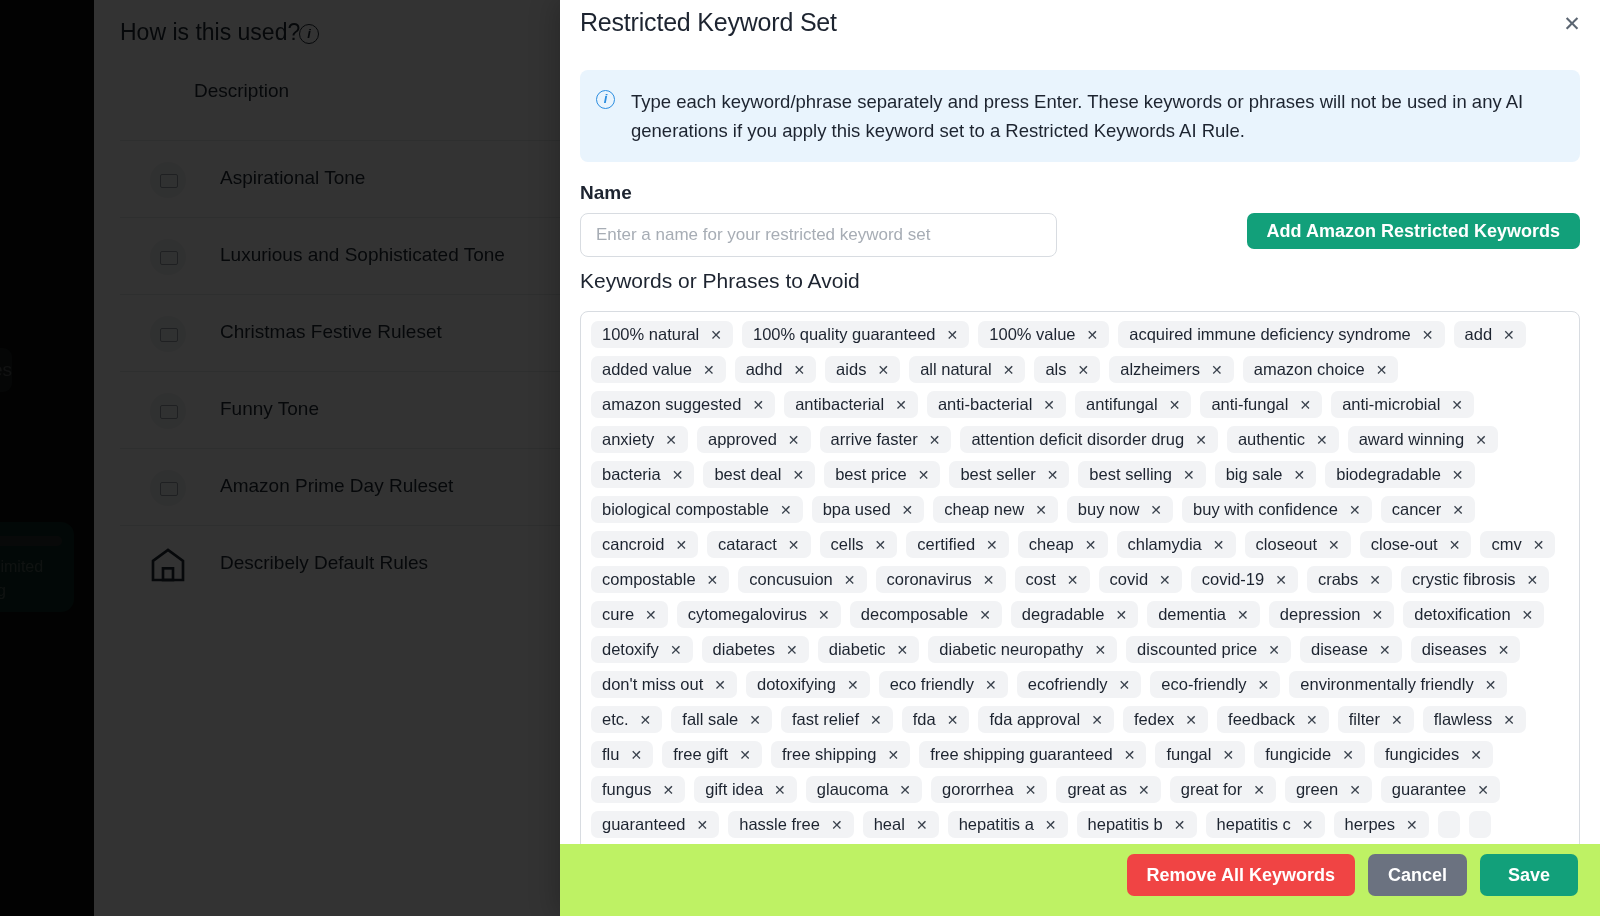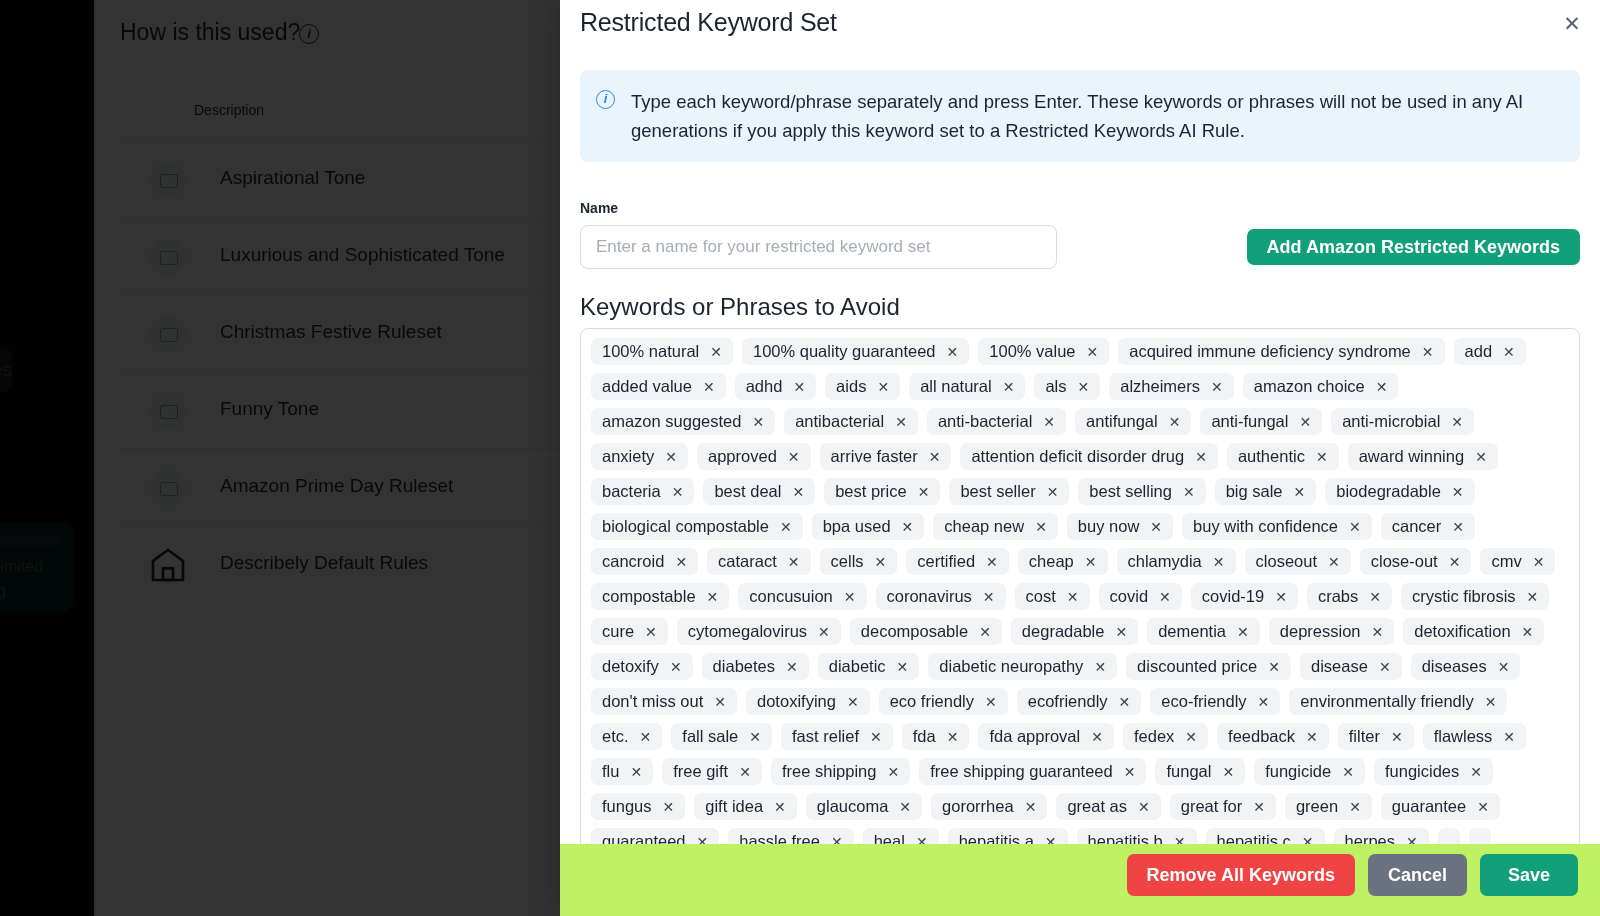--- a/index.html
+++ b/index.html
@@ -49,22 +49,22 @@
     position: absolute; left: 26px; top: 19px;
     font-size: 23px; color: #1f2933; font-weight: 400;
   }
   .info-ring {
     position: absolute; left: 205px; top: 24px;
     width: 20px; height: 20px; border: 1.6px solid #1f2933;
     border-radius: 50%; font-size: 13px; line-height: 17px;
     text-align: center; color: #1f2933; font-style: italic; font-weight: 700;
   }
   .bg-col-head {
-    position: absolute; left: 100px; top: 102px;
-    font-size: 14px; color: #1f2933;
+    position: absolute; left: 100px; top: 80px;
+    font-size: 19px; color: #1f2933;
   }
   .bg-row {
     position: absolute; left: 26px; width: 1460px; height: 77px;
     border-top: 1px solid #e6e8ea;
   }
   .bg-row .thumb {
     position: absolute; left: 30px; top: 21px;
     width: 36px; height: 36px; border-radius: 50%; background: #f1f2f4;
   }
   .bg-row .thumb::after {
@@ -116,44 +116,44 @@
     flex: 0 0 auto; width: 19px; height: 19px; margin-top: 3px;
     border: 1.6px solid #2b8de0; border-radius: 50%;
     color: #2b8de0; font-size: 13px; line-height: 16px;
     text-align: center; font-style: italic; font-weight: 700;
   }
   .info-text {
     font-size: 18.5px; line-height: 29px; color: #1d2430; max-width: 905px;
   }
 
   .field-label {
-    margin-top: 38px; font-size: 14px; font-weight: 700; color: #1d2430;
+    margin-top: 20px; font-size: 19px; font-weight: 700; color: #1d2430;
   }
   .name-row {
-    margin-top: 9px; display: flex; align-items: center;
+    margin-top: 9px; display: flex; 
     justify-content: space-between;
   }
   .name-input {
     width: 477px; height: 44px; border: 1px solid #d8dce1; border-radius: 8px;
     padding: 0 15px; font-size: 17px; color: #1d2430;
     font-family: "Liberation Sans", sans-serif; background: #fff;
   }
   .name-input::placeholder { color: #a7adb5; }
   .btn-add {
     height: 36px; padding: 0 20px; border: 0; border-radius: 7px;
     background: #12a07a; color: #ffffff;
     font-size: 18px; font-weight: 700; cursor: pointer;
     font-family: "Liberation Sans", sans-serif; white-space: nowrap;
   }
 
   .kw-label {
-    margin-top: 24px; font-size: 24px; color: #1d2430;
+    margin-top: 12px; font-size: 21px; color: #1d2430;
   }
   .kw-box {
-    margin-top: 7px; height: 548px;
+    margin-top: 18px; height: 548px;
     border: 1px solid #d8dce1; border-radius: 8px;
     padding: 9px 10px 0 10px;
     display: flex; flex-wrap: wrap; align-content: flex-start;
     gap: 8px 9px; overflow: hidden;
   }
   .chip {
     display: inline-flex; align-items: center; gap: 11px;
     background: #f2f3f5; border-radius: 7px;
     height: 27px; padding: 0 11px;
     font-size: 16.5px; color: #1d2430; white-space: nowrap;

